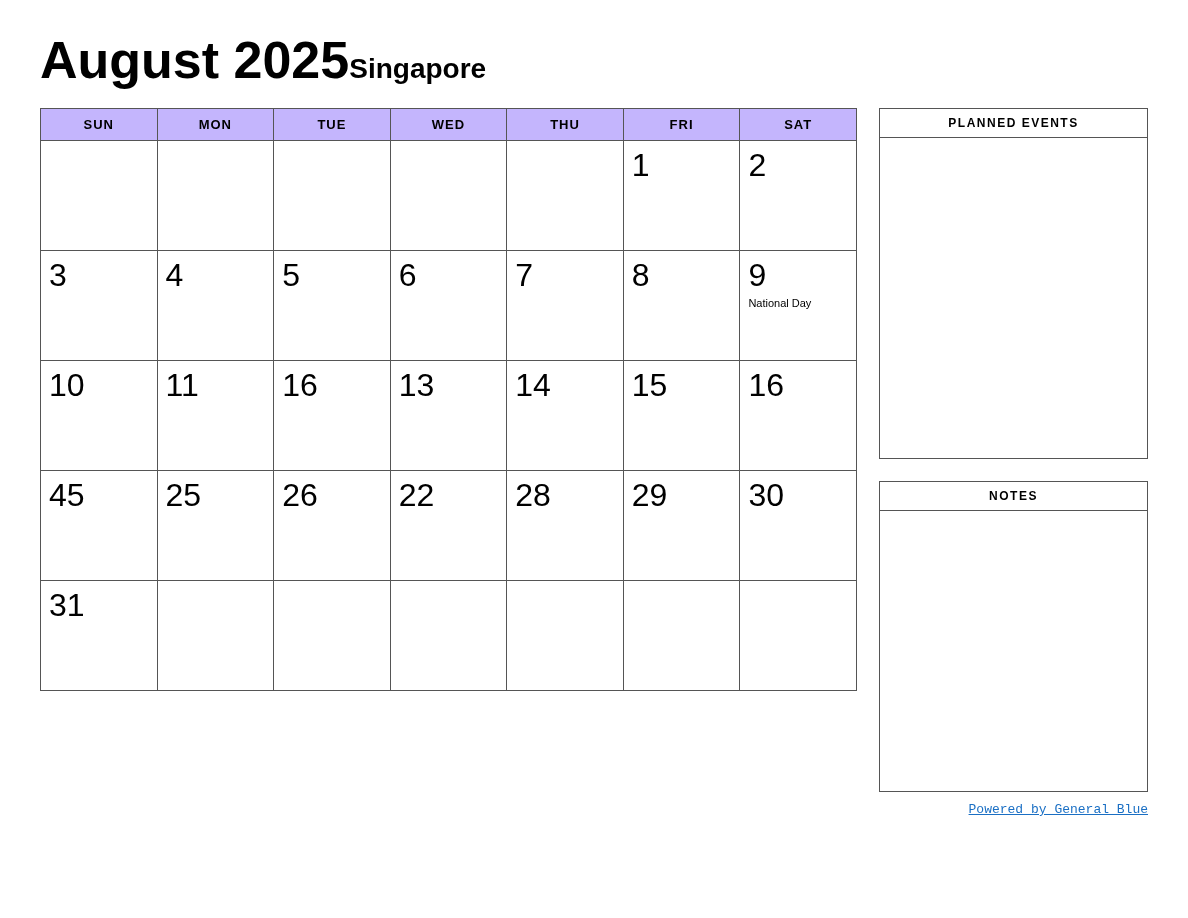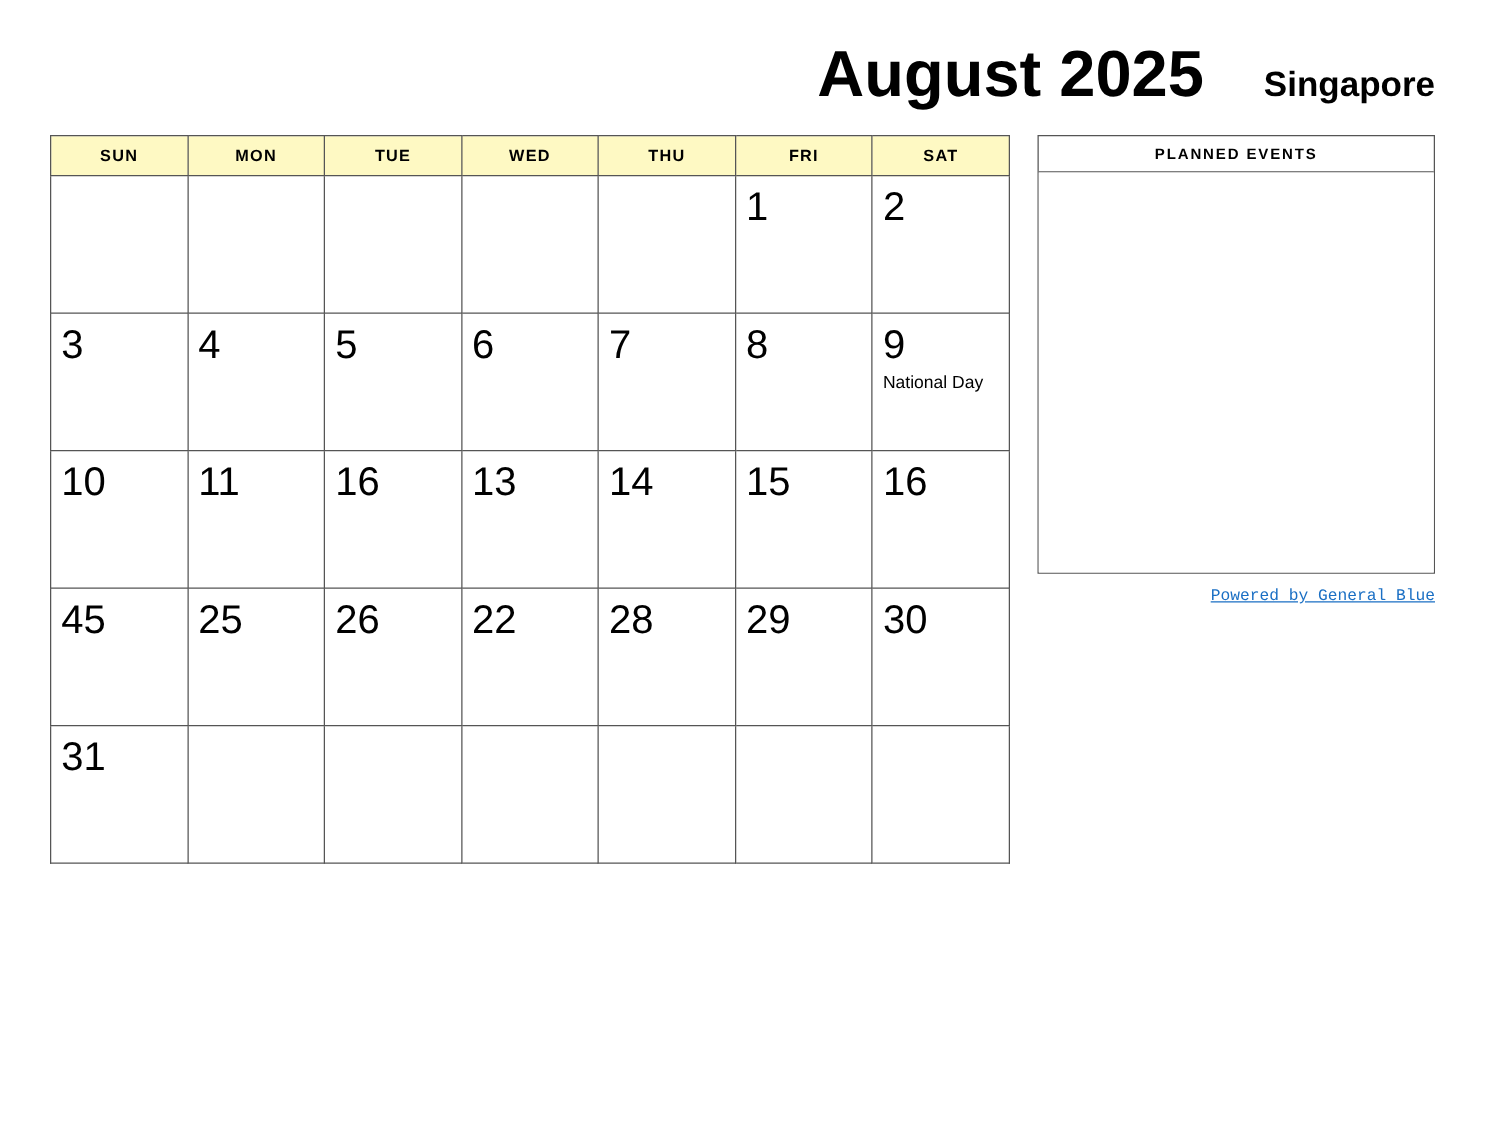--- a/index.html
+++ b/index.html
@@ -6,24 +6,23 @@
     body {
       background: #fff;
       font-family: Arial, Helvetica, sans-serif;
       width: 1188px;
       height: 918px;
       overflow: hidden;
       padding: 30px 40px 20px 40px;
     }
     .header {
       display: flex;
-      justify-content: flex-end;
+      justify-content: flex-start;
       align-items: baseline;
       margin-bottom: 18px;
-      gap: 48px;
     }
     .month-title {
       font-size: 52px;
       font-weight: 900;
       color: #000;
     }
     .country-title {
       font-size: 28px;
       font-weight: 700;
       color: #000;
@@ -42,48 +41,48 @@
       border: 1.5px solid #555;
     }
     .calendar-table th {
       border: 1px solid #555;
       text-align: center;
       padding: 8px 4px;
       font-size: 13px;
       font-weight: 700;
       letter-spacing: 1px;
       color: #000;
-      background: #fef9c3;
+      background: #c4b5fd;
     }
     .calendar-table td {
       border: 1px solid #555;
       width: calc(100% / 7);
       height: 110px;
       vertical-align: top;
       padding: 6px 8px;
       font-size: 32px;
       font-weight: 400;
       color: #000;
     }
     .day-number {
       display: block;
     }
     .holiday-label {
       display: block;
-      font-size: 14px;
+      font-size: 11px;
       font-weight: 400;
       color: #000;
       margin-top: 2px;
       line-height: 1.3;
     }
     .empty-cell {
       background: #fff;
     }
     .sidebar {
-      width: 318px;
+      width: 269px;
       display: flex;
       flex-direction: column;
       gap: 0;
     }
     .sidebar-box {
       border: 1.5px solid #555;
     }
     .sidebar-box-header {
       border-bottom: 1px solid #555;
       text-align: center;
@@ -235,17 +234,21 @@
           </tr>
         </tbody>
     </table>
   </div>
 
   <div class="sidebar">
     <div class="sidebar-box planned-events-box">
       <div class="sidebar-box-header">PLANNED EVENTS</div>
       <div class="sidebar-box-content"></div>
     </div>
+    <div class="sidebar-box notes-box">
+      <div class="sidebar-box-header">NOTES</div>
+      <div class="sidebar-box-content"></div>
+    </div>
     <div class="powered-by">
       <a href="#">Powered by General Blue</a>
     </div>
   </div>
 </div>
 
 </body></html>

